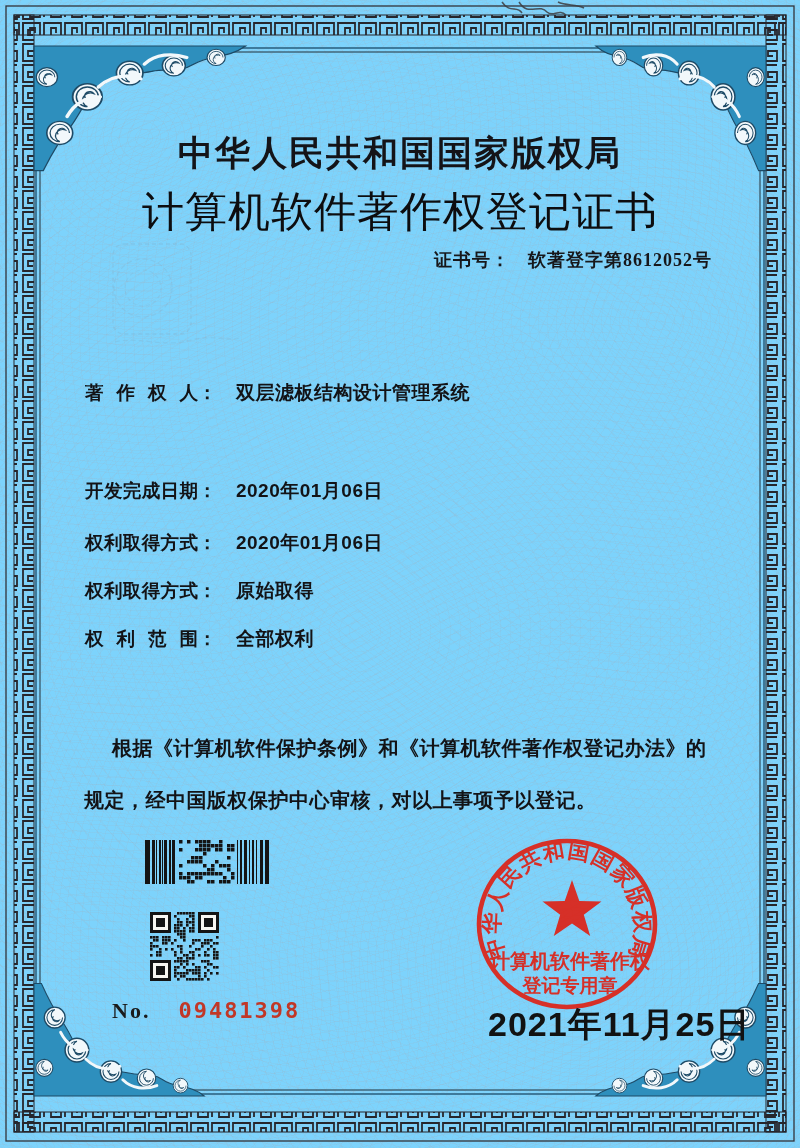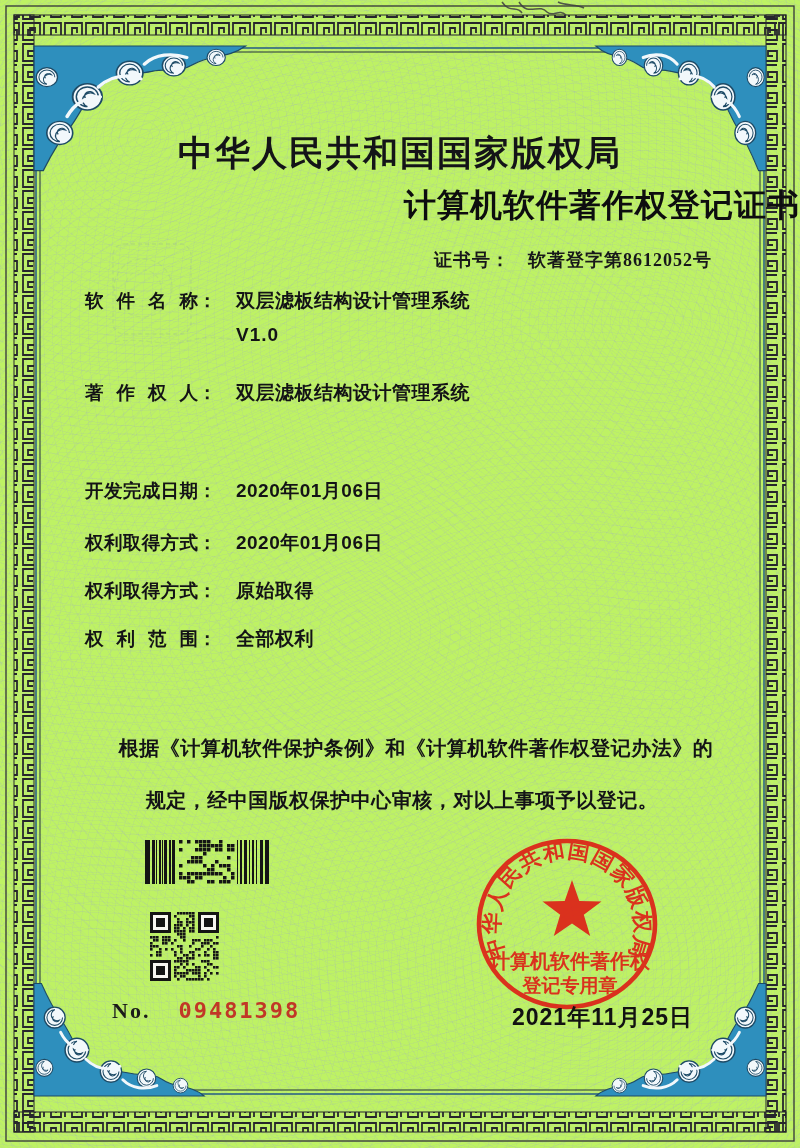--- a/index.html
+++ b/index.html
@@ -1,18 +1,18 @@
 <!DOCTYPE html>
 <html><head>
 <meta charset="utf-8">
 <style>
   html,body{margin:0;padding:0;background:#888;}
   .page{
     position:relative;width:800px;height:1148px;margin:0 auto;
-    background:#bef264;overflow:hidden;
+    background:#7dd3fc;overflow:hidden;
     font-family:"Liberation Sans","DejaVu Sans",sans-serif;color:#161616;
   }
   
   .page::before{
     content:"";position:absolute;inset:0;pointer-events:none;z-index:1;
     background-image:
       repeating-radial-gradient(circle at 18% 12%, rgba(158,175,190,.15) 0 1px, transparent 1px 8px),
       repeating-radial-gradient(circle at 82% 28%, rgba(158,175,190,.13) 0 1px, transparent 1px 9px),
       repeating-radial-gradient(circle at 45% 55%, rgba(158,175,190,.12) 0 1px, transparent 1px 10px),
       repeating-radial-gradient(circle at 72% 84%, rgba(158,175,190,.14) 0 1px, transparent 1px 8px),
@@ -20,54 +20,54 @@
   }
   .frame-svg{position:absolute;left:0;top:0;z-index:2;}
   .content{position:absolute;inset:0;z-index:3;}
 
   .issuer-title{
     position:absolute;left:0;top:130px;width:100%;text-align:center;
     font-family:"Liberation Serif","DejaVu Serif",serif;
     font-size:35px;font-weight:700;letter-spacing:2px;color:#141418;
   }
   .cert-title{
-    position:absolute;left:0;top:184px;width:100%;text-align:right;
+    position:absolute;left:0;top:184px;width:100%;text-align:center;
     font-family:"Liberation Serif","DejaVu Serif",serif;
-    font-size:32px;font-weight:700;letter-spacing:1px;color:#0d0d0f;
+    font-size:42px;font-weight:400;letter-spacing:1px;color:#0d0d0f;
   }
   .certno{
     position:absolute;right:88px;top:248px;font-size:18px;font-weight:700;color:#17171a;
     font-family:"Liberation Serif","DejaVu Serif",serif;letter-spacing:1px;margin-left:37px;
   }
   .certno .gap{display:inline-block;width:18px;}
 
   .row{position:absolute;left:85px;white-space:nowrap;}
   .flabel{
     display:inline-block;width:113px;font-size:18.5px;font-weight:700;color:#131316;
     text-align:justify;text-align-last:justify;vertical-align:top;
   }
   .fcolon{font-size:18.5px;font-weight:700;vertical-align:top;}
   .fvalue{display:inline-block;margin-left:15px;font-size:19px;font-weight:700;color:#131316;
     letter-spacing:.5px;vertical-align:top;}
   .fvalue .v2{display:block;margin-top:10px;letter-spacing:1px;}
 
   .statement{
     position:absolute;left:84px;top:722px;width:636px;font-size:20px;font-weight:700;
-    color:#131316;line-height:52px;letter-spacing:.5px;text-align:center;
+    color:#131316;line-height:52px;letter-spacing:.5px;
   }
   .statement .l1{text-indent:28px;}
 
   .serial{position:absolute;left:112px;top:998px;font-size:22px;white-space:nowrap;}
   .serial .pfx{font-family:"Liberation Serif","DejaVu Serif",serif;font-weight:700;color:#1b1b1b;letter-spacing:2px;text-align:center;}
   .serial .num{font-family:"DejaVu Sans Mono","Liberation Mono",monospace;
     color:#c13727;margin-left:28px;letter-spacing:2px;font-weight:700;}
 
   .issue-date{
-    position:absolute;left:488px;top:1002px;font-size:23px;font-weight:700;
-    color:#121212;letter-spacing:1px;margin-left:24px;
+    position:absolute;left:488px;top:1002px;font-size:34px;font-weight:700;
+    color:#121212;letter-spacing:1px;
   }
   .barcode-box{position:absolute;left:145px;top:840px;}
   .qr-box{position:absolute;left:150px;top:912px;}
   .seal-box{position:absolute;left:457px;top:824px;}
   .ghost{position:absolute;left:105px;top:238px;z-index:2;opacity:.55;}
 </style>
 </head>
 <body>
 
 <div class="page">
@@ -138,24 +138,20 @@
     <circle cx="38" cy="50" r="29" fill="none" stroke="rgba(132,152,172,.34)" stroke-width="1.2" stroke-dasharray="5 3"></circle>
     <circle cx="38" cy="50" r="18" fill="none" stroke="rgba(132,152,172,.3)" stroke-width="1.1" stroke-dasharray="4 3"></circle>
     <path d="M10 104 C30 98 60 110 86 102 C110 96 126 104 134 100" fill="none" stroke="rgba(132,152,172,.32)" stroke-width="1.2" stroke-dasharray="5 3"></path>
   </svg>
 
   <div class="content">
     <div class="issuer-title">中华人民共和国国家版权局</div>
     <div class="cert-title">计算机软件著作权登记证书</div>
     <div class="certno"><span>证书号：</span><span class="gap"></span><span>软著登字第8612052号</span></div>
 
-    <div class="row" style="top:288px">
-      <span class="flabel">软件名称</span><span class="fcolon">：</span>
-      <span class="fvalue"><span>双层滤板结构设计管理系统</span><span class="v2">V1.0</span></span>
-    </div>
     <div class="row" style="top:380px">
       <span class="flabel">著作权人</span><span class="fcolon">：</span>
       <span class="fvalue">双层滤板结构设计管理系统</span>
     </div>
     <div class="row" style="top:478px">
       <span class="flabel">开发完成日期</span><span class="fcolon">：</span>
       <span class="fvalue">2020年01月06日</span>
     </div>
     <div class="row" style="top:530px">
       <span class="flabel">权利取得方式</span><span class="fcolon">：</span>

